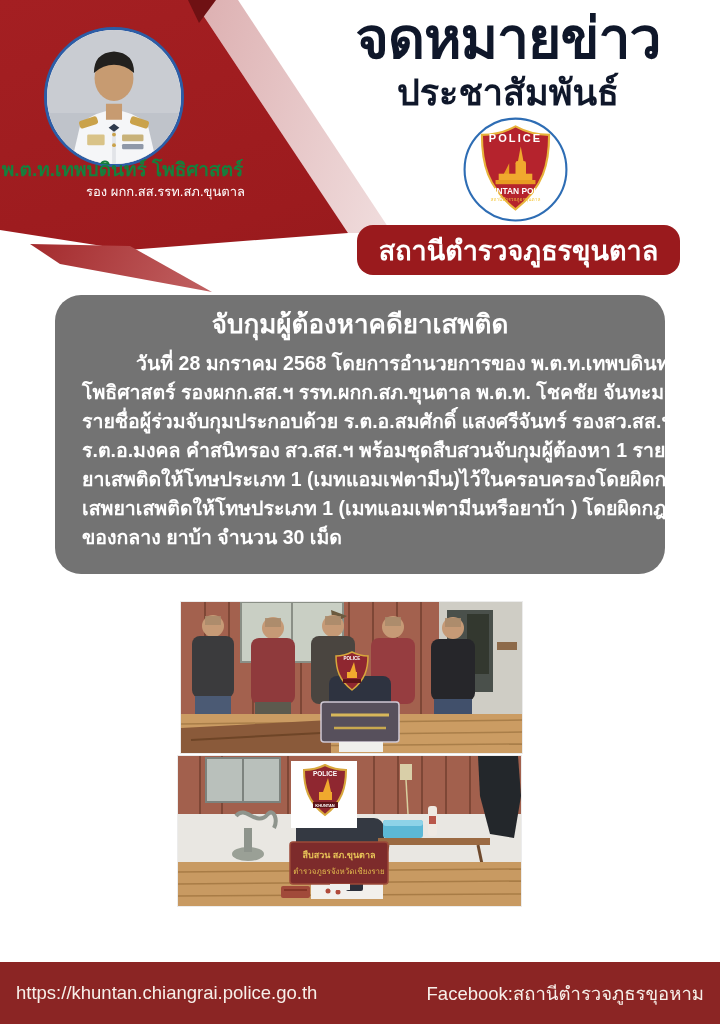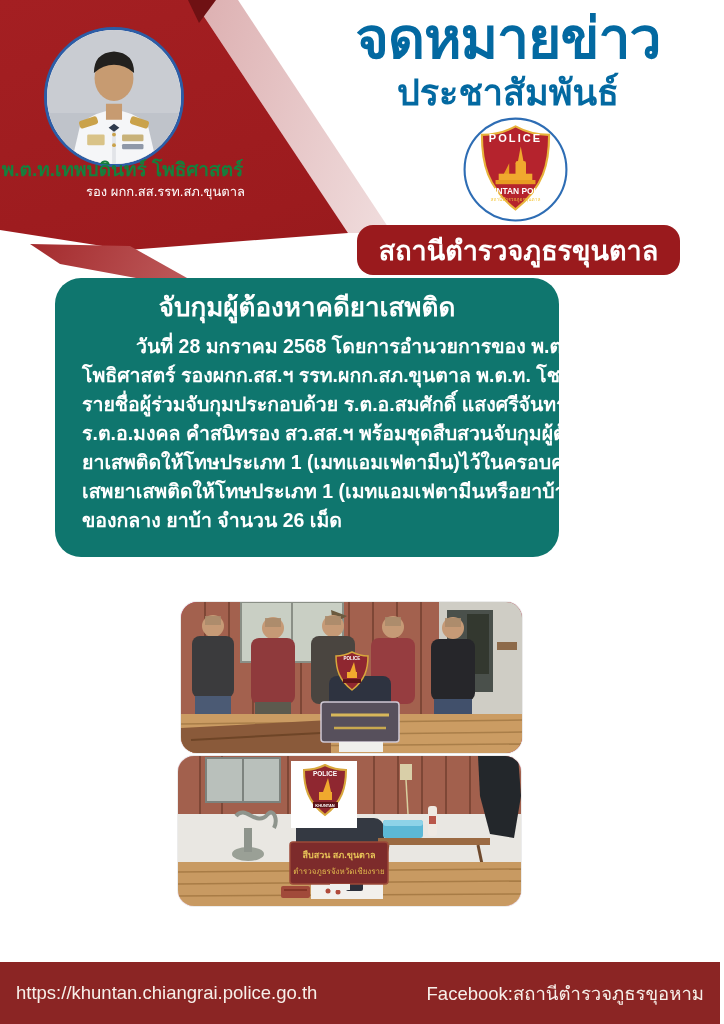--- a/index.html
+++ b/index.html
@@ -23,43 +23,43 @@
   
   .officer-photo{position:absolute;left:44px;top:27px;width:134px;height:134px;border-radius:50%;
       border:3px solid #2c5da6;box-shadow:inset 0 0 0 3px #ffffff;overflow:hidden;background:#c9ccd2;}
   .officer-photo svg{display:block;width:100%;height:100%;}
   .officer-name{position:absolute;left:0;top:158px;width:245px;text-align:center;
       color:#15803d;font-weight:700;font-size:19px;line-height:24px;}
   .officer-position{position:absolute;left:0;top:184px;width:245px;text-align:right;
       color:#ffffff;font-weight:400;font-size:13px;line-height:16px;}
 
   
-  .masthead{position:absolute;left:292px;top:6px;width:432px;text-align:center;color:#0369a1;}
+  .masthead{position:absolute;left:292px;top:6px;width:432px;text-align:center;color:#0f172a;}
   .masthead-title{font-size:57px;line-height:64px;font-weight:800;letter-spacing:-1px;}
   .masthead-subtitle{font-size:36px;line-height:42px;font-weight:600;margin-top:2px;}
 
   
   .badge-wrap{position:absolute;left:463px;top:117px;width:105px;height:105px;}
   .badge-wrap svg{display:block;width:100%;height:100%;}
 
   
   .station-banner{position:absolute;left:357px;top:225px;width:323px;height:50px;border-radius:16px;
       background:#9a1a1d;display:flex;align-items:center;justify-content:center;
       color:#ffffff;font-weight:700;font-size:27px;}
 
   
-  .article-box{position:absolute;left:55px;top:278px;width:504px;height:279px;border-radius:26px;
-      background:#0f766e;color:#ffffff;overflow:hidden;}
+  .article-box{position:absolute;left:55px;top:295px;width:610px;height:279px;border-radius:26px;
+      background:#737373;color:#ffffff;overflow:hidden;}
   .article-title{margin-top:13px;text-align:center;font-weight:700;font-size:26px;line-height:32px;}
   .article-body{margin:9px 26px 0 27px;font-weight:700;font-size:19.5px;line-height:29px;}
   .body-line{white-space:nowrap;}
   .body-line:first-child{text-indent:54px;}
 
   
-  .photo-card{position:absolute;border-radius:16px;overflow:hidden;box-shadow:0 0 0 1px #ececec;background:#ec4899;}
+  .photo-card{position:absolute;border-radius:0;overflow:hidden;box-shadow:0 0 0 1px #ececec;background:#ec4899;}
   .photo-card svg{display:block;width:100%;height:100%;}
   .photo-1{left:181px;top:602px;width:341px;height:151px;}
   .photo-2{left:178px;top:756px;width:343px;height:150px;}
 
   
   .footer-bar{position:absolute;left:0;top:962px;width:720px;height:62px;background:#8b2524;
       display:flex;align-items:center;justify-content:space-between;padding:0 16px;box-sizing:border-box;
       color:#f7efe9;font-size:18.5px;font-weight:400;}
 </style>
 </head>
@@ -120,21 +120,21 @@
 
   <div class="article-box">
     <div class="article-title">จับกุมผู้ต้องหาคดียาเสพติด</div>
     <div class="article-body">
         <div class="body-line">วันที่ 28 มกราคม 2568 โดยการอำนวยการของ พ.ต.ท.เทพบดินทร์</div>
         <div class="body-line">โพธิศาสตร์ รองผกก.สส.ฯ รรท.ผกก.สภ.ขุนตาล พ.ต.ท. โชคชัย จันทะมา สว.สส.ฯ</div>
         <div class="body-line">รายชื่อผู้ร่วมจับกุมประกอบด้วย  ร.ต.อ.สมศักดิ์ แสงศรีจันทร์ รองสว.สส.ฯ</div>
         <div class="body-line">ร.ต.อ.มงคล คำสนิทรอง สว.สส.ฯ พร้อมชุดสืบสวนจับกุมผู้ต้องหา 1 รายข้อหามี</div>
         <div class="body-line">ยาเสพติดให้โทษประเภท 1 (เมทแอมเฟตามีน)ไว้ในครอบครองโดยผิดกฎหมาย,</div>
         <div class="body-line">เสพยาเสพติดให้โทษประเภท 1 (เมทแอมเฟตามีนหรือยาบ้า ) โดยผิดกฎหมาย</div>
-        <div class="body-line">ของกลาง ยาบ้า จำนวน 26 เม็ด</div>
+        <div class="body-line">ของกลาง ยาบ้า จำนวน 30 เม็ด</div>
       </div>
   </div>
 
   <div class="photo-card photo-1">
     <svg viewBox="0 0 341 151">
       <rect width="341" height="151" fill="#a3614e"></rect>
       <g stroke="#7e4736" stroke-width="2">
         <line x1="24" y1="0" x2="24" y2="151"></line>
           <line x1="48" y1="0" x2="48" y2="151"></line>
         <line x1="72" y1="0" x2="72" y2="151"></line>

